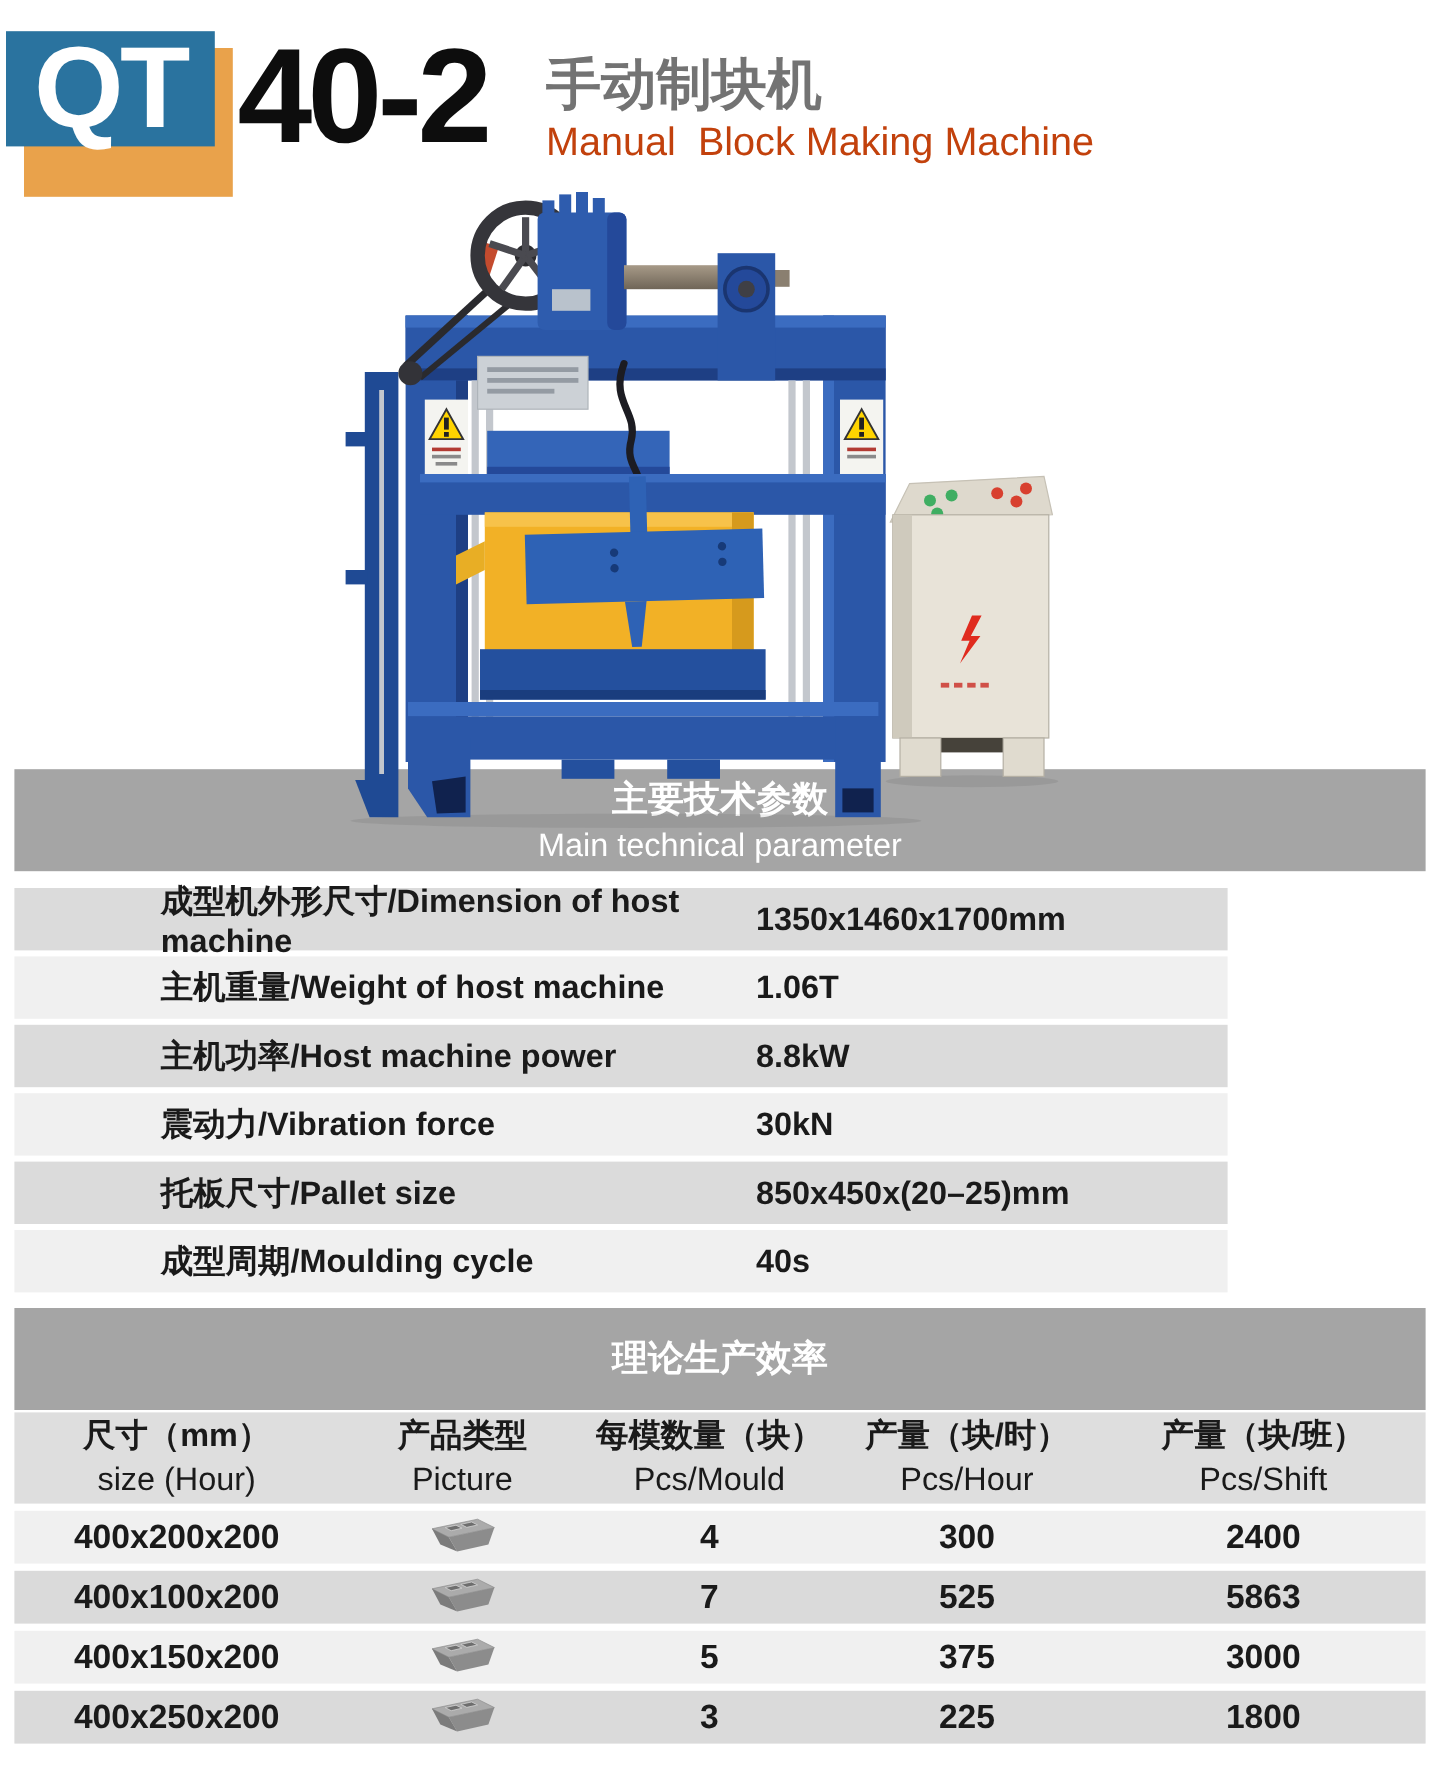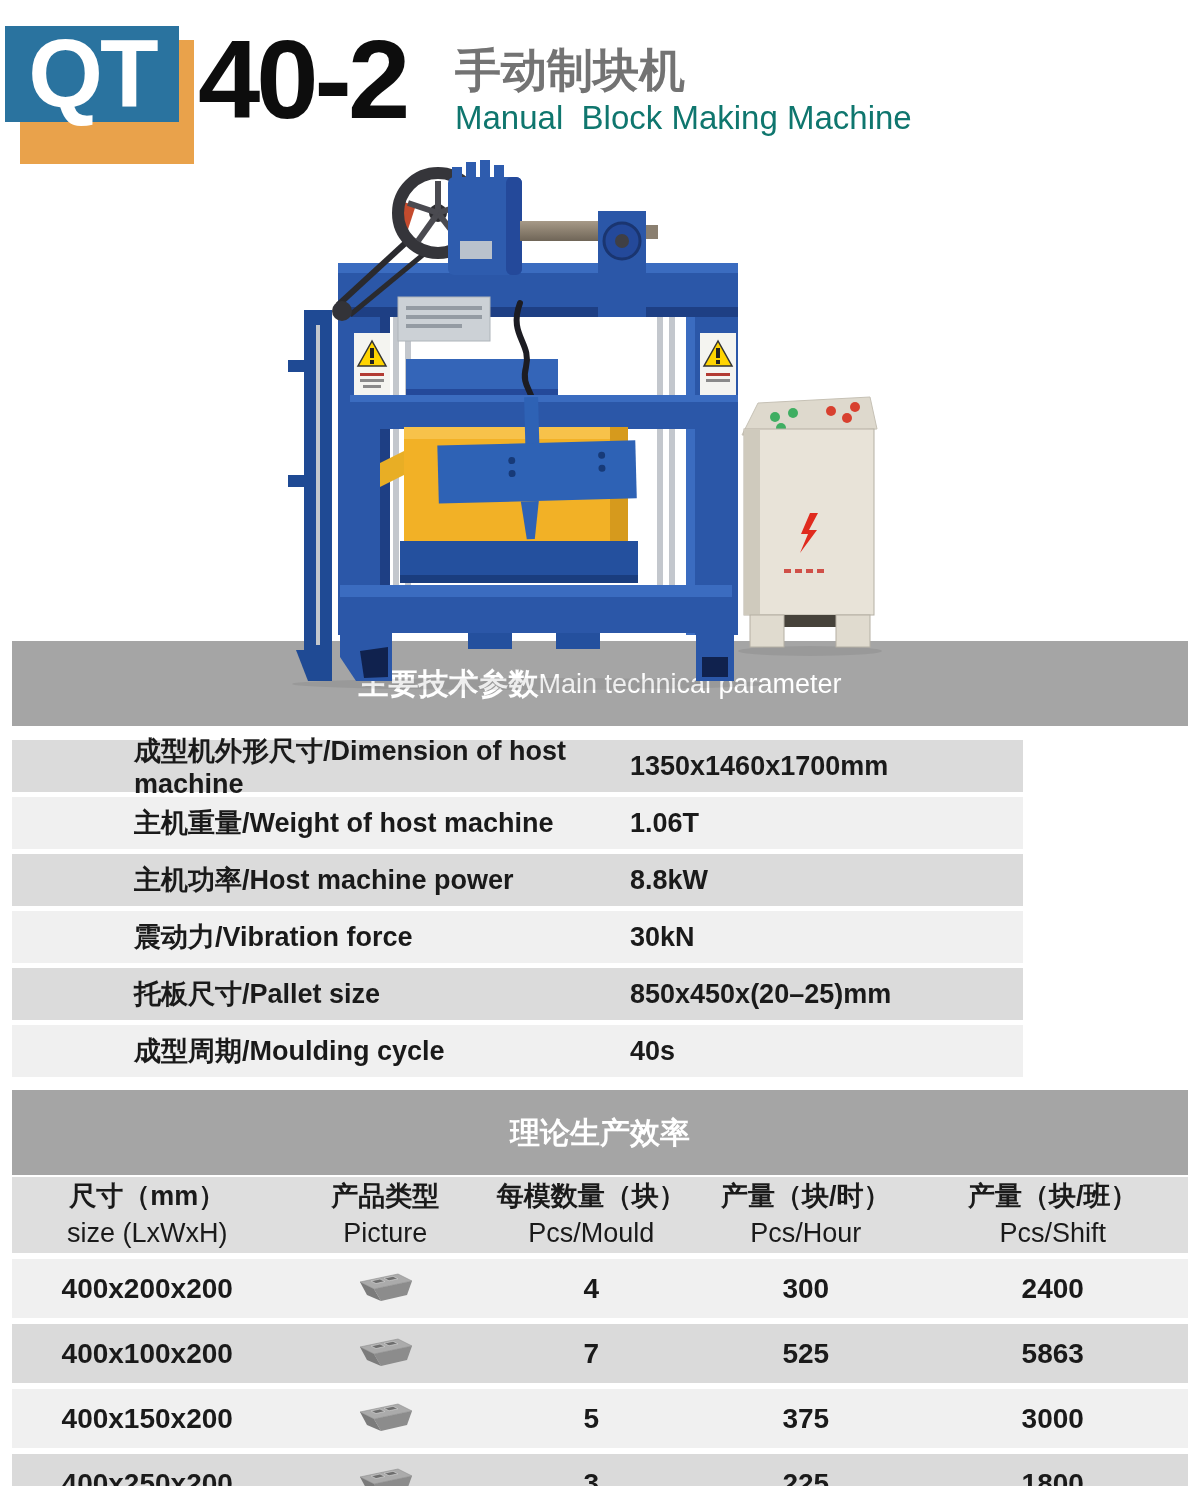--- a/index.html
+++ b/index.html
@@ -9,45 +9,45 @@
     overflow:hidden;color:#1a1a1a;
   }
   
   .logo-orange{position:absolute;left:20px;top:40px;width:174px;height:124px;background:#e9a24b;z-index:1;}
   .logo-blue{position:absolute;left:5px;top:26px;width:174px;height:96px;background:#2a739f;z-index:2;
     display:flex;align-items:flex-start;justify-content:center;}
   .logo-blue span{color:#ffffff;font-size:96px;font-weight:800;letter-spacing:-3px;line-height:1;}
   .model{position:absolute;left:198px;top:24px;font-size:112px;line-height:112px;font-weight:800;
     color:#0d0d0d;letter-spacing:-4px;z-index:2;}
   .title-zh{position:absolute;left:455px;top:40px;font-size:46px;font-weight:700;color:#737373;z-index:2;}
-  .title-en{position:absolute;left:455px;top:99px;font-size:33px;font-weight:400;color:#0f766e;z-index:2;white-space:pre;}
+  .title-en{position:absolute;left:455px;top:99px;font-size:33px;font-weight:400;color:#c2410c;z-index:2;white-space:pre;}
   
   .machine{position:absolute;left:280px;top:145px;width:620px;height:545px;z-index:3;}
   
   .banner{position:absolute;left:12px;width:1176px;height:85px;background:#a5a5a5;
-    display:flex;flex-direction:row;align-items:center;justify-content:center;z-index:1;}
+    display:flex;flex-direction:column;align-items:center;justify-content:center;z-index:1;}
   .banner .zh{color:#fff;font-size:30px;font-weight:700;line-height:40px;}
   .banner .en{color:#fff;font-size:27px;font-weight:500;line-height:34px;}
   #banner-spec{top:641px;}
   #banner-capacity{top:1090px;}
   
   .spec-table{position:absolute;left:12px;top:740px;width:1011px;z-index:1;}
   .spec-row{height:52px;margin-bottom:5px;display:flex;align-items:center;}
   .spec-row.dark{background:#dbdbdb;}
   .spec-row.light{background:#f0f0f0;}
   .spec-label{padding-left:122px;font-size:27px;font-weight:600;flex:1;}
   .spec-value{width:393px;font-size:27px;font-weight:600;}
   
   .cap-table{position:absolute;left:12px;top:1177px;width:1176px;z-index:1;}
   .cap-grid{display:grid;grid-template-columns:23% 17.5% 17.5% 19% 23%;align-items:center;}
   .cap-header{background:#dedede;height:76px;margin-bottom:6px;}
   .cap-header .cell{text-align:center;}
   .cap-header .zh{font-size:27px;font-weight:600;line-height:37px;display:block;}
   .cap-header .en{font-size:27px;font-weight:500;line-height:37px;display:block;}
-  .cap-row{height:59px;margin-bottom:6px;}
+  .cap-row{height:44px;margin-bottom:6px;}
   .cap-row.light{background:#f0f0f0;}
   .cap-row.dark{background:#dadada;}
   .cap-row .cell{text-align:center;font-size:28px;font-weight:600;}
   .cap-row .cell.icon-cell{line-height:0;}
 </style>
 </head>
 <body>
 
 <div class="logo-orange"></div>
 <div class="logo-blue">
@@ -253,21 +253,21 @@
 </div>
 
 <div class="banner" id="banner-capacity">
   <span class="zh">理论生产效率</span>
 </div>
 
 <div class="cap-table">
   <div class="cap-grid cap-header">
     <div class="cell">
       <span class="zh">尺寸（mm）</span>
-      <span class="en">size (LxWxH)</span>
+      <span class="en">size (Hour)</span>
     </div>
     <div class="cell">
       <span class="zh">产品类型</span>
       <span class="en">Picture</span>
     </div>
     <div class="cell">
       <span class="zh">每模数量（块）</span>
       <span class="en">Pcs/Mould</span>
     </div>
     <div class="cell">

